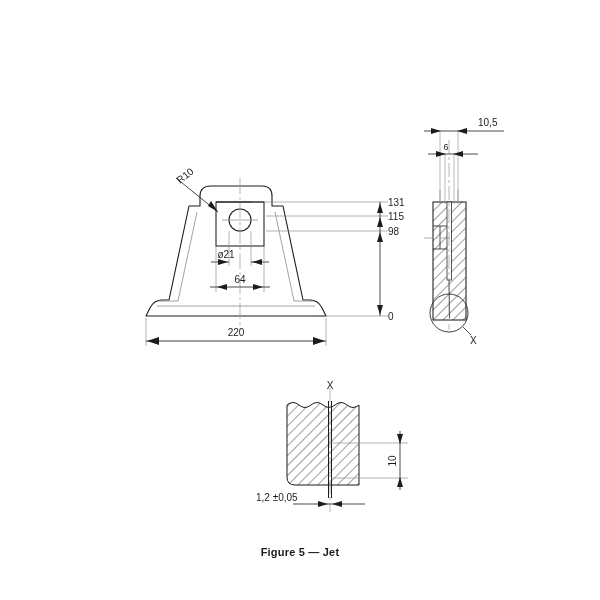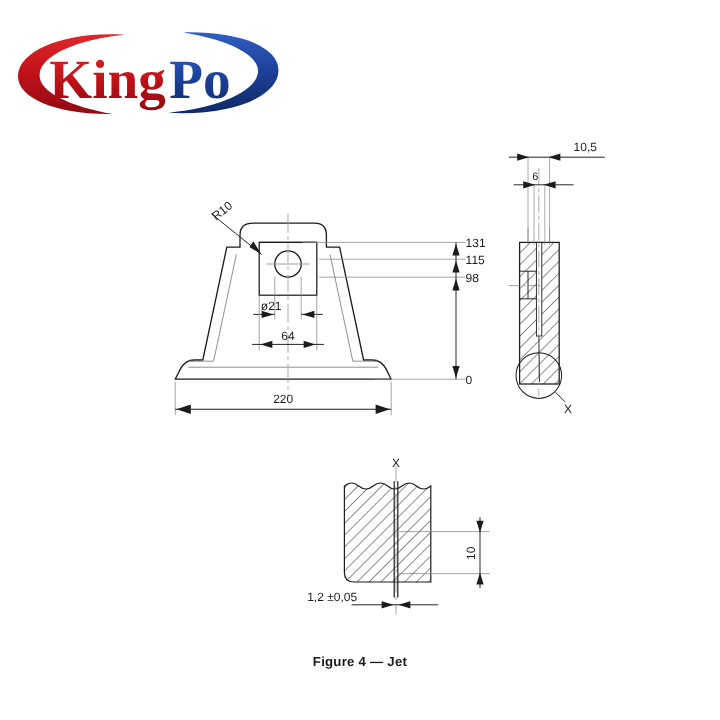--- a/index.html
+++ b/index.html
@@ -57,43 +57,20 @@
     font-family: "Liberation Sans", sans-serif;
     font-size: 9px;
     fill: #1c1c1c;
   }
 </style>
 </head>
 <body>
 
 <div id="page">
 
-  <div id="logo-wrap">
-    <svg width="230" height="78" viewBox="0 0 230 78">
-      <defs>
-        <linearGradient id="redGrad" x1="0" y1="0" x2="0" y2="1">
-          <stop offset="0%" stop-color="#e0262c"></stop>
-          <stop offset="50%" stop-color="#c01118"></stop>
-          <stop offset="100%" stop-color="#8e0b11"></stop>
-        </linearGradient>
-        <linearGradient id="blueGrad" x1="0" y1="0" x2="0" y2="1">
-          <stop offset="0%" stop-color="#2f5ec4"></stop>
-          <stop offset="50%" stop-color="#1b3f96"></stop>
-          <stop offset="100%" stop-color="#102a67"></stop>
-        </linearGradient>
-      </defs>
-
-      <path d="M96 7 C46 4 8 20 7 41 C6 60 40 74 86 73 C52 67 24 55 25 40 C26 24 56 11 96 7 Z" fill="url(#redGrad)"></path>
-
-      <path d="M132 72 C186 75 224 58 224 37 C225 17 191 4 145 5 C181 11 208 23 207 38 C206 54 174 68 132 72 Z" fill="url(#blueGrad)"></path>
-
-      <text x="33" y="60" font-family="Liberation Serif, serif" font-size="46" font-weight="bold" fill="url(#redGrad)">King</text>
-      <text x="133" y="60" font-family="Liberation Serif, serif" font-size="46" font-weight="bold" fill="url(#blueGrad)">Po</text>
-    </svg>
-  </div>
 
   <div id="drawing-wrap">
     <svg width="600" height="600" viewBox="0 0 600 600">
 
       <g>
 
         <path d="M211 186 L262 186 Q272 186 272 196 L272 206 L283 206 L303 300 L310 300 Q318 300 322 308 L326 316 L146 316 L150 308 Q154 300 162 300 L169 300 L189 206 L200 206 L200 196 Q200 186 211 186 Z" fill="none" stroke="#1c1c1c" stroke-width="1.1" stroke-linejoin="round"></path>
 
         <path d="M197 212 L178 301 L157 301" fill="none" stroke="#8a8a8a" stroke-width="0.8"></path>
         <path d="M275 212 L294 301 L315 301" fill="none" stroke="#8a8a8a" stroke-width="0.8"></path>
@@ -223,15 +200,15 @@
 
         <path d="M293 504 L365 504" fill="none" stroke="#1c1c1c" stroke-width="0.8"></path>
         <polygon points="328,504 318,501 318,507" fill="#1c1c1c"></polygon>
         <polygon points="332,504 342,501 342,507" fill="#1c1c1c"></polygon>
         <text class="dimtext" x="256" y="501">1,2 ±0,05</text>
       </g>
 
     </svg>
   </div>
 
-  <div class="fig-caption">Figure 4 — Jet</div>
+  <div class="fig-caption">Figure 5 — Jet</div>
 
 </div>
 
 </body></html>

